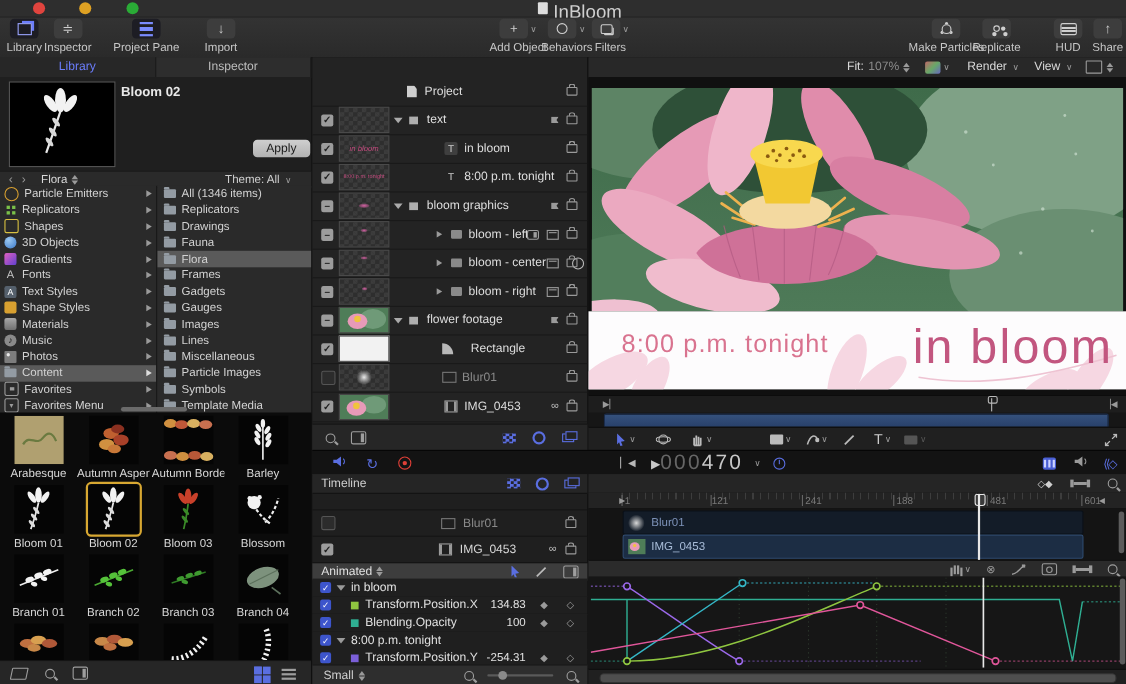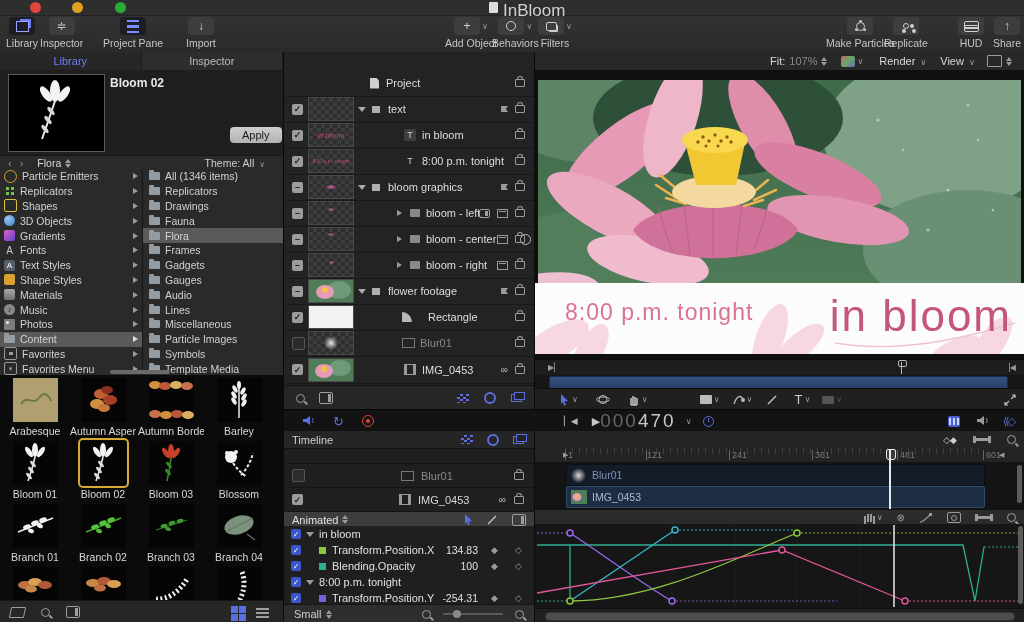--- a/index.html
+++ b/index.html
@@ -310,21 +310,21 @@
       <div class="subrow">
           <span class="fold"></span>
           <span>Gadgets</span>
         </div>
       <div class="subrow">
           <span class="fold"></span>
           <span>Gauges</span>
         </div>
       <div class="subrow">
           <span class="fold"></span>
-          <span>Audio</span>
+          <span>Images</span>
         </div>
       <div class="subrow">
           <span class="fold"></span>
           <span>Lines</span>
         </div>
       <div class="subrow">
           <span class="fold"></span>
           <span>Miscellaneous</span>
         </div>
       <div class="subrow">
@@ -936,21 +936,21 @@
     <div class="row" style="height:17px;background:#252525;border-bottom:1px solid #101010">
       <span style="margin-left:auto;color:#cfcfcf;font-size:9px">◇◆</span>
       <span style="margin-left:16px;width:12px;height:7px;border-left:3px solid #9a9a9a;border-right:3px solid #9a9a9a;background:linear-gradient(transparent 0 2px,#9a9a9a 2px 5px,transparent 5px)"></span>
       <span class="mag" style="margin-left:16px;margin-right:8px"></span>
     </div>
 
     <div class="abs" style="left:0;top:17px;width:489px;height:14px;background:#232323;border-bottom:1px solid #101010;background-image:repeating-linear-gradient(90deg,#3d3d3d 0 1px,transparent 1px 7px);background-position:30px 0;background-size:420px 6px;background-repeat:no-repeat">
       <span class="abs dim" style="left:30px;top:2px;font-size:9px;border-left:1px solid #666;padding-left:2px">1</span>
       <span class="abs dim" style="left:111px;top:2px;font-size:9px;border-left:1px solid #666;padding-left:0">121</span>
       <span class="abs dim" style="left:194px;top:2px;font-size:9px;border-left:1px solid #666;padding-left:2px">241</span>
-      <span class="abs dim" style="left:277px;top:2px;font-size:9px;border-left:1px solid #666;padding-left:2px">361</span>
+      <span class="abs dim" style="left:277px;top:2px;font-size:9px;border-left:1px solid #666;padding-left:2px">188</span>
       <span class="abs dim" style="left:362px;top:2px;font-size:9px;border-left:1px solid #666;padding-left:2px">481</span>
       <span class="abs dim" style="left:448px;top:2px;font-size:9px;border-left:1px solid #666;padding-left:2px">601</span>
       <span class="abs" style="left:28px;top:3px;color:#9a9a9a;font-size:7px">▶</span>
       <span class="abs" style="left:464px;top:3px;color:#9a9a9a;font-size:7px">◀</span>
       <span class="abs" style="left:351px;top:1px;width:8px;height:9px;border:1px solid #e8e8e8;border-radius:2px 2px 3px 3px;background:#3a3a3a"></span>
     </div>
 
     <div class="abs" style="left:0;top:31px;width:489px;height:47px;background:#141414">
       <div class="lane" style="left:31px;top:2px;width:417px;height:20px">
         <span style="margin-left:4px;width:15px;height:15px;border-radius:50%;background:radial-gradient(#d8d8d8,rgba(120,120,120,0) 72%)"></span>

